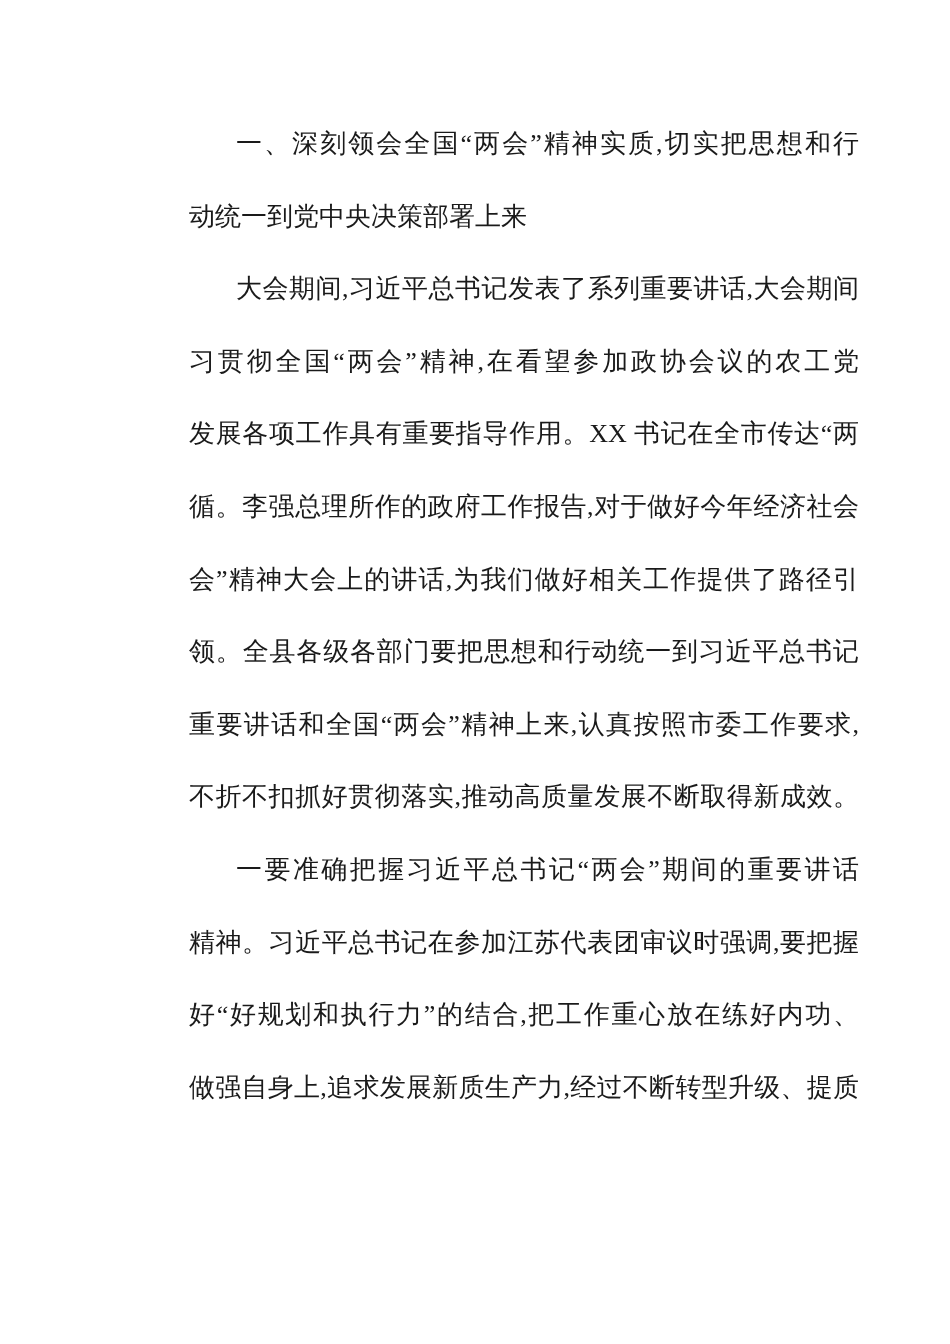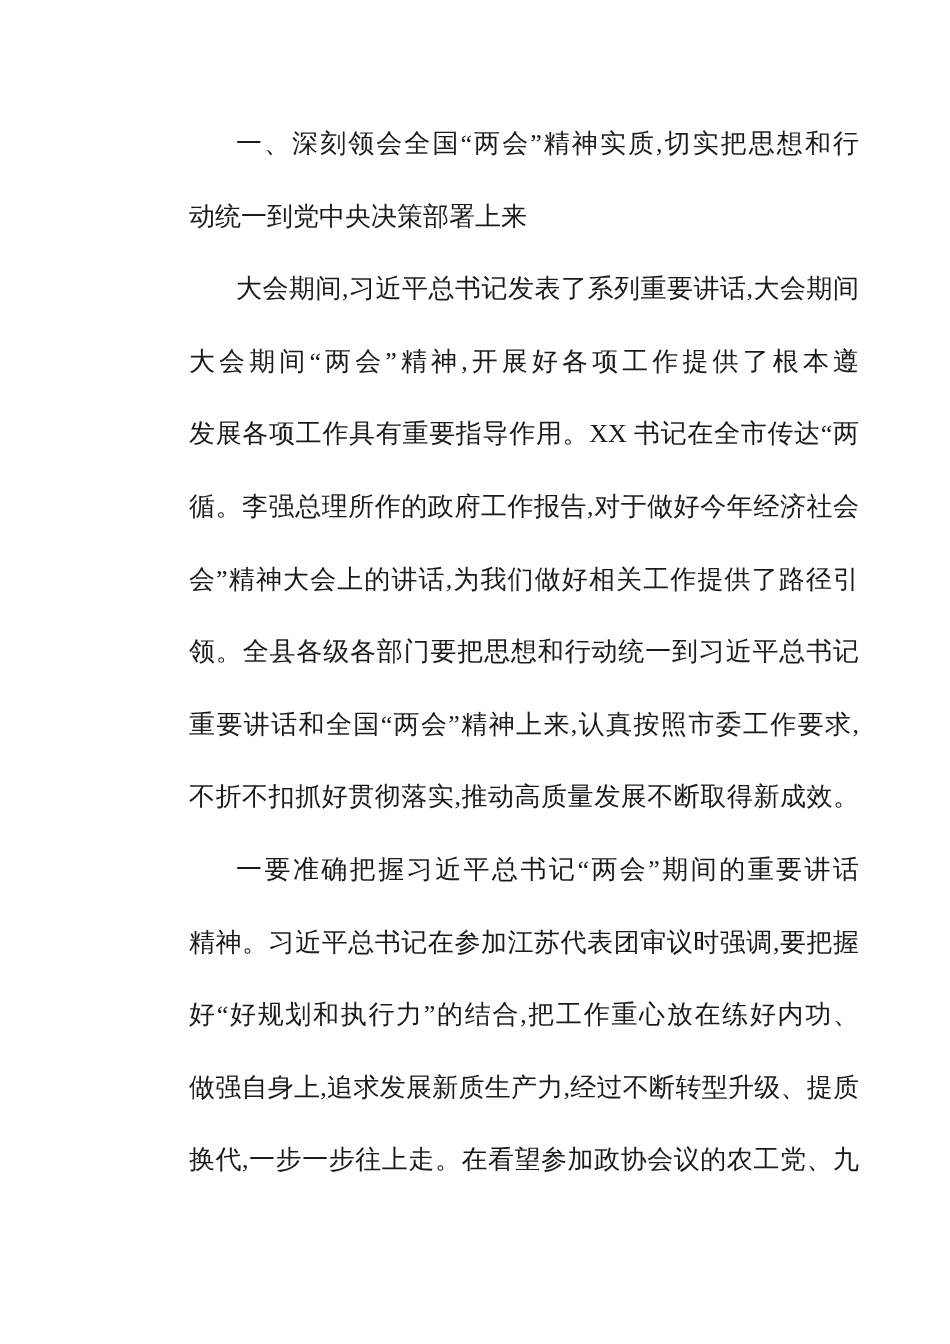--- a/index.html
+++ b/index.html
@@ -39,25 +39,24 @@
     text-align-last: left;
   }
 </style>
 </head>
 <body>
 
 <div class="page">
   <div class="line indent">一、深刻领会全国“两会”精神实质,切实把思想和行</div>
   <div class="line para-end">动统一到党中央决策部署上来</div>
   <div class="line indent">大会期间,习近平总书记发表了系列重要讲话,大会期间</div>
-  <div class="line">大会期间“两会”精神,开展好各项工作提供了根本遵</div>
+  <div class="line">习贯彻全国“两会”精神,在看望参加政协会议的农工党</div>
   <div class="line">发展各项工作具有重要指导作用。XX 书记在全市传达“两</div>
   <div class="line">循。李强总理所作的政府工作报告,对于做好今年经济社会</div>
   <div class="line">会”精神大会上的讲话,为我们做好相关工作提供了路径引</div>
   <div class="line">领。全县各级各部门要把思想和行动统一到习近平总书记</div>
   <div class="line">重要讲话和全国“两会”精神上来,认真按照市委工作要求,</div>
   <div class="line">不折不扣抓好贯彻落实,推动高质量发展不断取得新成效。</div>
   <div class="line indent">一要准确把握习近平总书记“两会”期间的重要讲话</div>
   <div class="line">精神。习近平总书记在参加江苏代表团审议时强调,要把握</div>
   <div class="line">好“好规划和执行力”的结合,把工作重心放在练好内功、</div>
   <div class="line">做强自身上,追求发展新质生产力,经过不断转型升级、提质</div>
-  <div class="line">换代,一步一步往上走。在看望参加政协会议的农工党、九</div>
 </div>
 
 </body></html>

